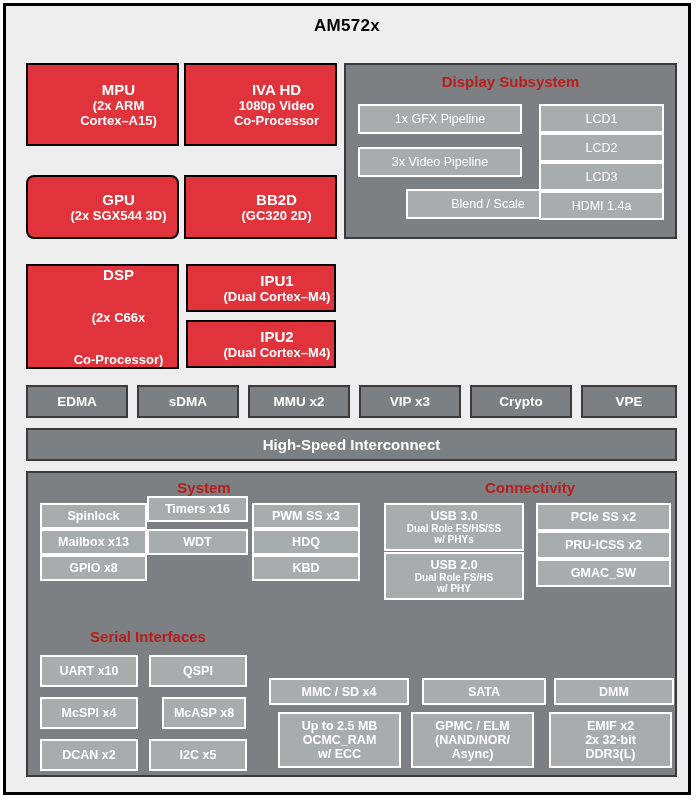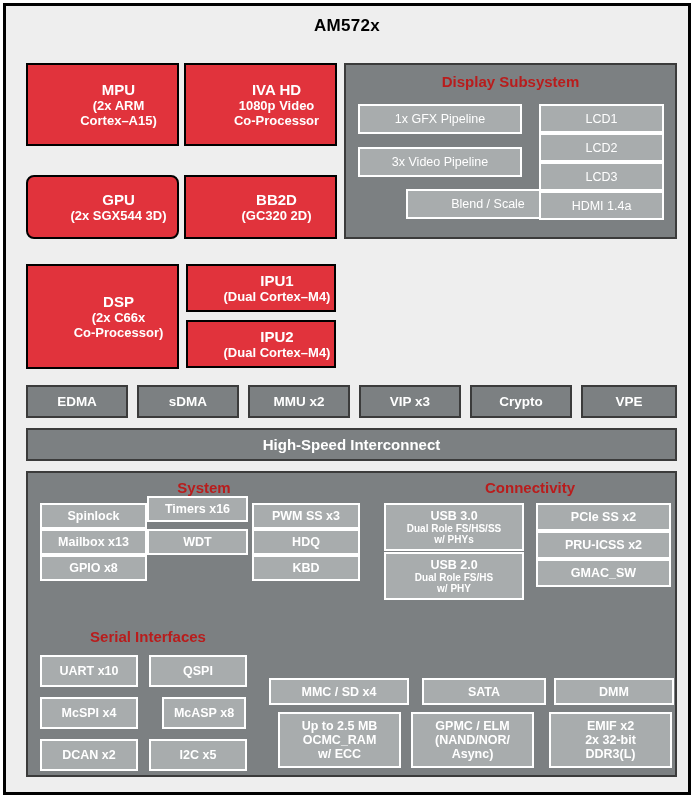--- a/index.html
+++ b/index.html
@@ -105,21 +105,21 @@
   <div class="red-box" style="left:20px;top:169px;width:153px;height:64px;border-radius:8px;">
     <span class="t1">GPU</span>
     <span class="t2">(2x SGX544 3D)</span>
   </div>
 
   <div class="red-box" style="left:178px;top:169px;width:153px;height:64px;">
     <span class="t1">BB2D</span>
     <span class="t2">(GC320 2D)</span>
   </div>
 
-  <div class="red-box" style="left:20px;top:258px;width:153px;height:105px;">
+  <div class="red-box" style="left:20px;top:258px;width:153px;height:105px;justify-content:space-between;">
     <span class="t1">DSP</span>
     <span class="t2">(2x C66x</span>
     <span class="t2">Co-Processor)</span>
   </div>
 
   <div class="red-box" style="left:180px;top:258px;width:150px;height:48px;">
     <span class="t1">IPU1</span>
     <span class="t2">(Dual Cortex–M4)</span>
   </div>
 

